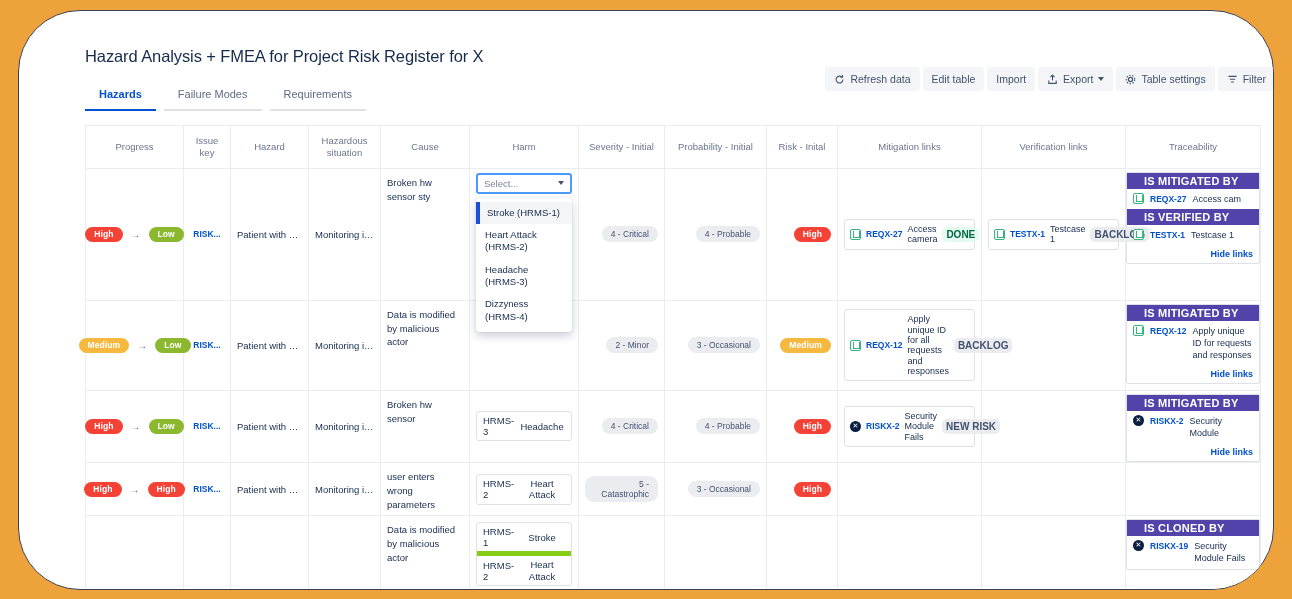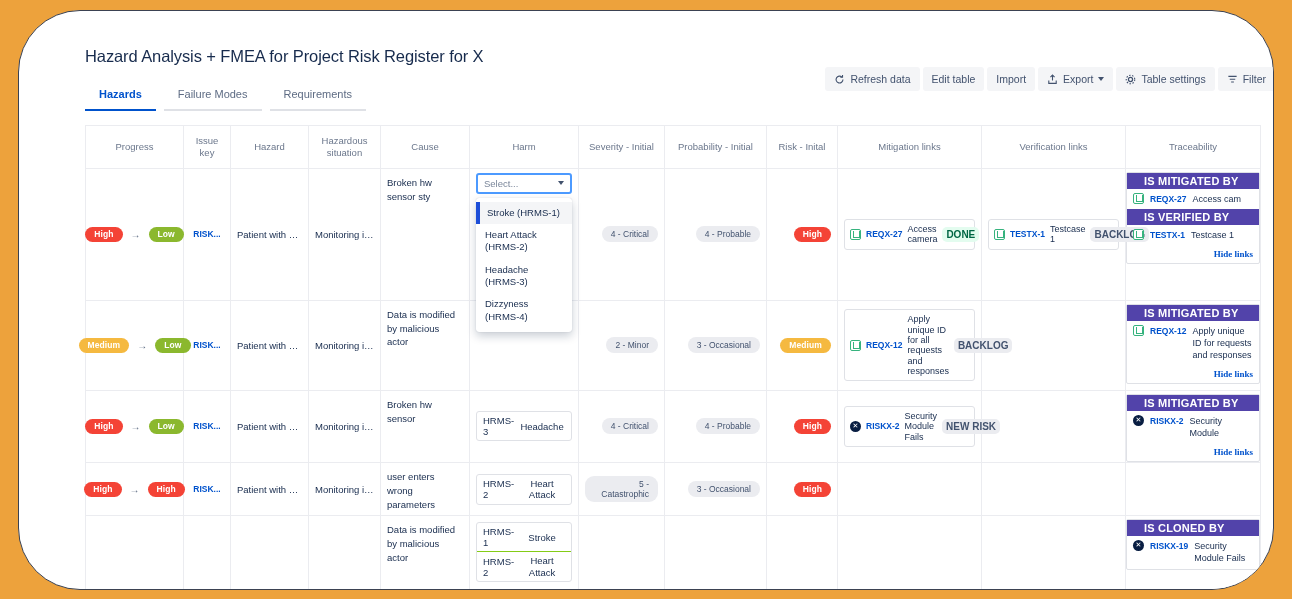--- a/index.html
+++ b/index.html
@@ -89,21 +89,21 @@
   .dropdown {
     position:absolute; left:0; top:25px; width:100%;
     background:#fff; border-radius:3px; z-index:40;
     box-shadow:0 4px 10px rgba(9,30,66,.22), 0 0 1px rgba(9,30,66,.25);
     padding:4px 0;
   }
   .dd-item { font-size:9.5px; color:#172b4d; padding:5px 8px 5px 9px; line-height:1.3; cursor:pointer; }
   .dd-item.sel { background:#f4f5f7; border-left:4px solid #1d4ed8; padding-left:7px; }
   
   .harmbox { border:1px solid #dfe1e6; border-radius:3px; background:#fff; }
-  .harmrow { display:flex; align-items:center; border-bottom:1px solid #84cc16; min-height:26px; padding:3px 6px; }
+  .harmrow { display:flex; align-items:center; border-bottom:5px solid #84cc16; min-height:26px; padding:3px 6px; }
   .harmrow:last-child { border-bottom:none; }
   .harm-id { flex:0 0 44%; font-size:9.5px; color:#172b4d; }
   .harm-nm { flex:1; font-size:9.5px; color:#172b4d; text-align:center; line-height:1.2; }
   
   .pill { display:inline-block; background:#ebecf0; color:#42526e; border-radius:9px; font-size:8.5px; padding:3px 9px; }
   .ctr { text-align:right; }
   
   .linkcard {
     border:1px solid #dfe1e6; border-radius:3px; background:#fff;
     display:flex; align-items:center; padding:4px 5px; gap:5px; margin:2px 0;
@@ -119,21 +119,21 @@
   .lk-sum { flex:1; font-size:9px; color:#172b4d; line-height:1.15; }
   .lk-st { font-size:10px; font-weight:bold; color:#42526e; background:#ebecf0; border-radius:5px; padding:2px 4px; white-space:nowrap; }
   .lk-st.done { color:#006644; background:#e3fcef; }
   
   .tracebox { border:1px solid #dfe1e6; border-radius:2px; background:#fff; }
   .tr-head { background:#5243aa; color:#fff; font-size:11px; font-weight:bold; padding:2px 17px; letter-spacing:0.2px; }
   .tr-row { display:flex; align-items:flex-start; gap:6px; padding:4px 6px; }
   .tr-key { color:#0052cc; font-size:8.5px; font-weight:bold; white-space:nowrap; padding-top:1px; }
   .tr-sum { flex:1; font-size:9px; color:#172b4d; line-height:1.35; }
   .tr-foot { text-align:right; padding:3px 6px 4px 0; }
-  .hidelinks { color:#0052cc; font-size:9px; font-weight:bold; cursor:pointer;font-family:Liberation Serif, serif; }
+  .hidelinks { color:#0052cc; font-size:9px; font-weight:bold; cursor:pointer; }
 </style>
 </head>
 <body>
 
 <div class="frame">
   <div class="inner">
 
     <div class="page-title">Hazard Analysis + FMEA for Project Risk Register for X</div>
 
     <div class="toolbar">

